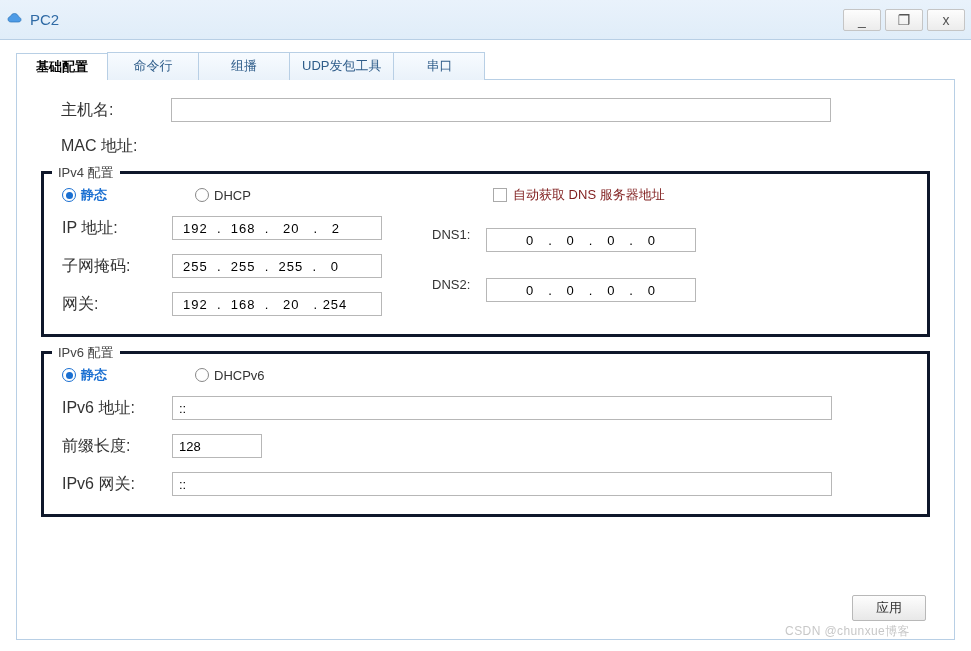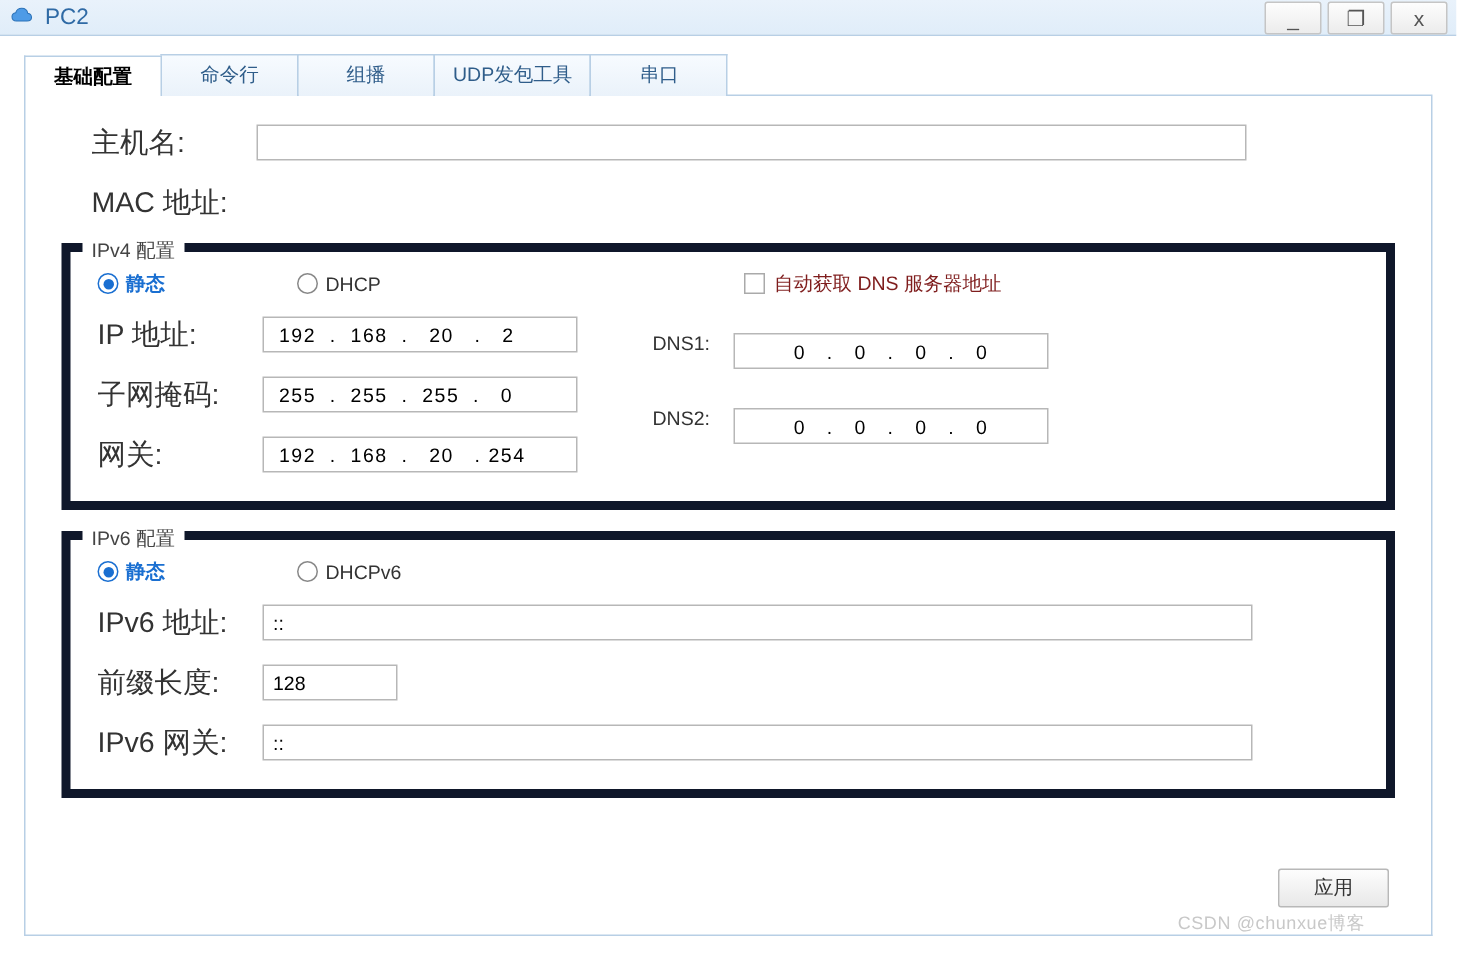--- a/index.html
+++ b/index.html
@@ -7,21 +7,21 @@
   body {
     font-family: "Microsoft YaHei", Arial, sans-serif;
     font-size: 13px;
     color: #333;
     background:#fff;
     width:971px;
     height:651px;
     overflow:hidden;
   }
   .titlebar {
-    height:24px;
+    height:40px;
     background: linear-gradient(#e9f2fb,#e0edf9);
     border-bottom:1px solid #b8cfe5;
     display:flex;
     align-items:center;
     padding:0 6px;
     color:#2f6aa5;
     font-size:15px;
     text-align:center;
   }
   .titlebar .icon {
@@ -70,34 +70,34 @@
   }
   .panel {
     border:1px solid #b8cfe5;
     border-top:none;
     padding:18px 24px 10px 24px;
     height:560px;
     position:relative;
     background:#fff;
   }
   .row { display:flex; align-items:center; margin-bottom:14px; }
-  .lbl { width:110px; color:#333; font-size:19px; }
+  .lbl { width:110px; color:#333; font-size:16px; }
   .txt {
     height:24px;
     border:1px solid #b7b7b7;
     padding:0 6px;
     font-size:13px;
     background:#fff;
   }
   .txt.wide { width:660px; }
   .txt.ip { width:210px; text-align:left; letter-spacing:1px; padding:0 10px;}
   .txt.ip.center{ text-align:center;margin-top:12px;}
   .txt.small{ width:90px; }
   .fieldset {
-    border:6px solid #0f172a;
+    border:3px solid #0f172a;
     margin:14px 0 2px 0;
     padding:12px 18px 4px 18px;
     position:relative;
   }
   .legend {
     position:absolute; top:-10px; left:8px;
     background:#fff; padding:0 6px;
     color:#444; font-size:13px;
   }
   .radio, .check {

